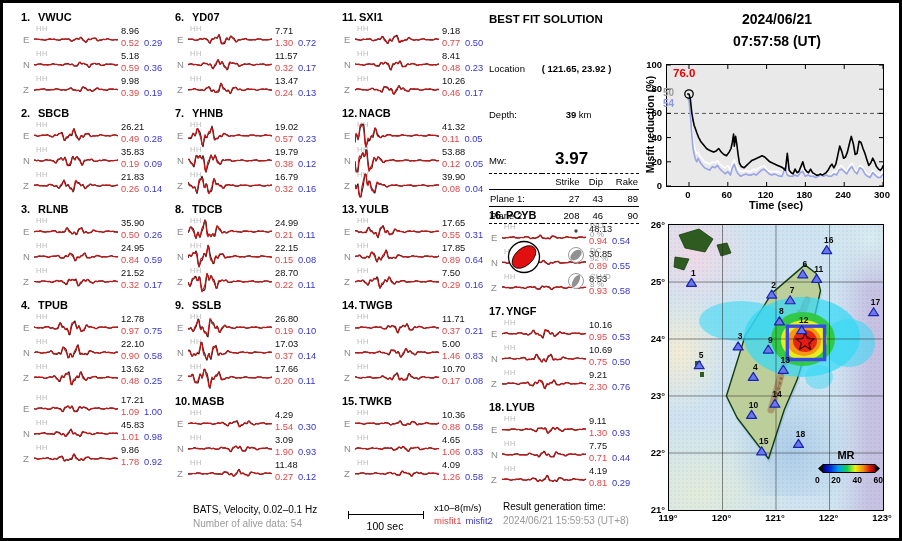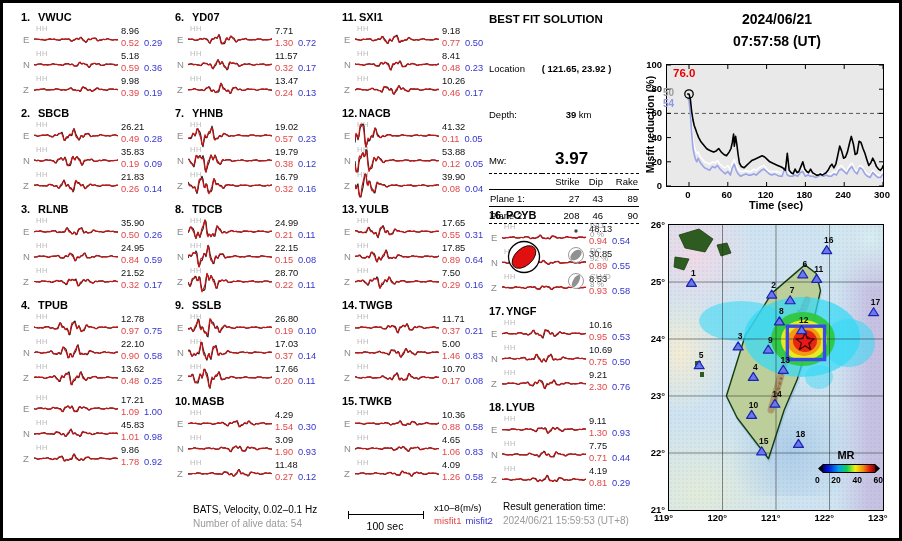--- a/index.html
+++ b/index.html
@@ -53,21 +53,21 @@
   #ann-lav{left:660px;top:95px;color:#8f98e0;font-size:10px;}
   
   #map{position:absolute;left:665px;top:221px;width:214px;height:285px;border:1.5px solid #000;
        background:#cfe4f0;overflow:hidden;}
   .oc{position:absolute;pointer-events:none;}
   #ocdots{left:0;top:0;right:0;bottom:0;
     background-image:radial-gradient(rgba(40,70,160,.32) .6px,transparent .75px);
     background-size:4px 4px;opacity:.55;}
   #mapsvg{position:absolute;left:0;top:0;}
   .latlab{position:absolute;width:26px;text-align:right;font-size:9.5px;font-weight:bold;color:#000;}
-  .lonlab{position:absolute;width:28px;text-align:left;font-size:9.5px;font-weight:bold;color:#000;}
+  .lonlab{position:absolute;width:28px;text-align:center;font-size:9.5px;font-weight:bold;color:#000;}
   .mr-lab{position:absolute;left:146px;top:224px;width:62px;text-align:center;
           font-weight:bold;font-size:11px;color:#000;}
   .cbar{position:absolute;left:149px;top:239px;width:62px;height:9px;background:#000;
         clip-path:polygon(0 50%,8% 0,92% 0,100% 50%,92% 100%,8% 100%);}
   .cbar-in{position:absolute;left:5px;right:5px;top:1px;bottom:1px;
      background:linear-gradient(90deg,#000090,#0020d8 12%,#00a0f0 30%,#10d050 46%,#f0f010 62%,#f09010 77%,#e02010 89%,#8a0000);}
   .cbticks{position:absolute;left:146px;top:250px;width:68px;display:flex;
            justify-content:space-between;font-size:8.5px;font-weight:bold;color:#000;}
   
   .ft{position:absolute;font-size:10px;color:#000;white-space:nowrap;}

